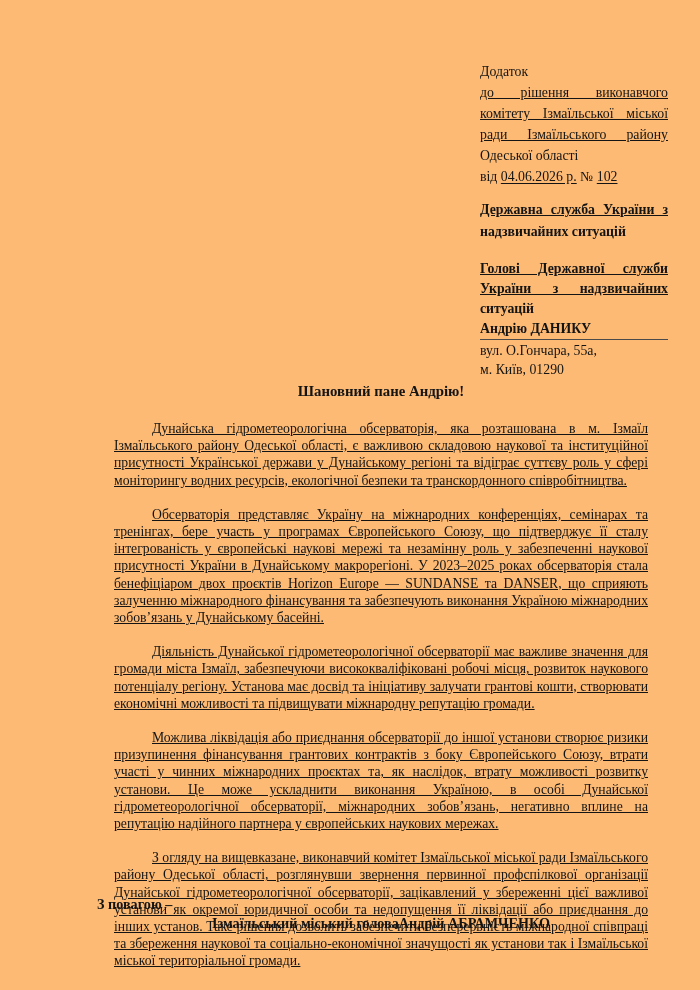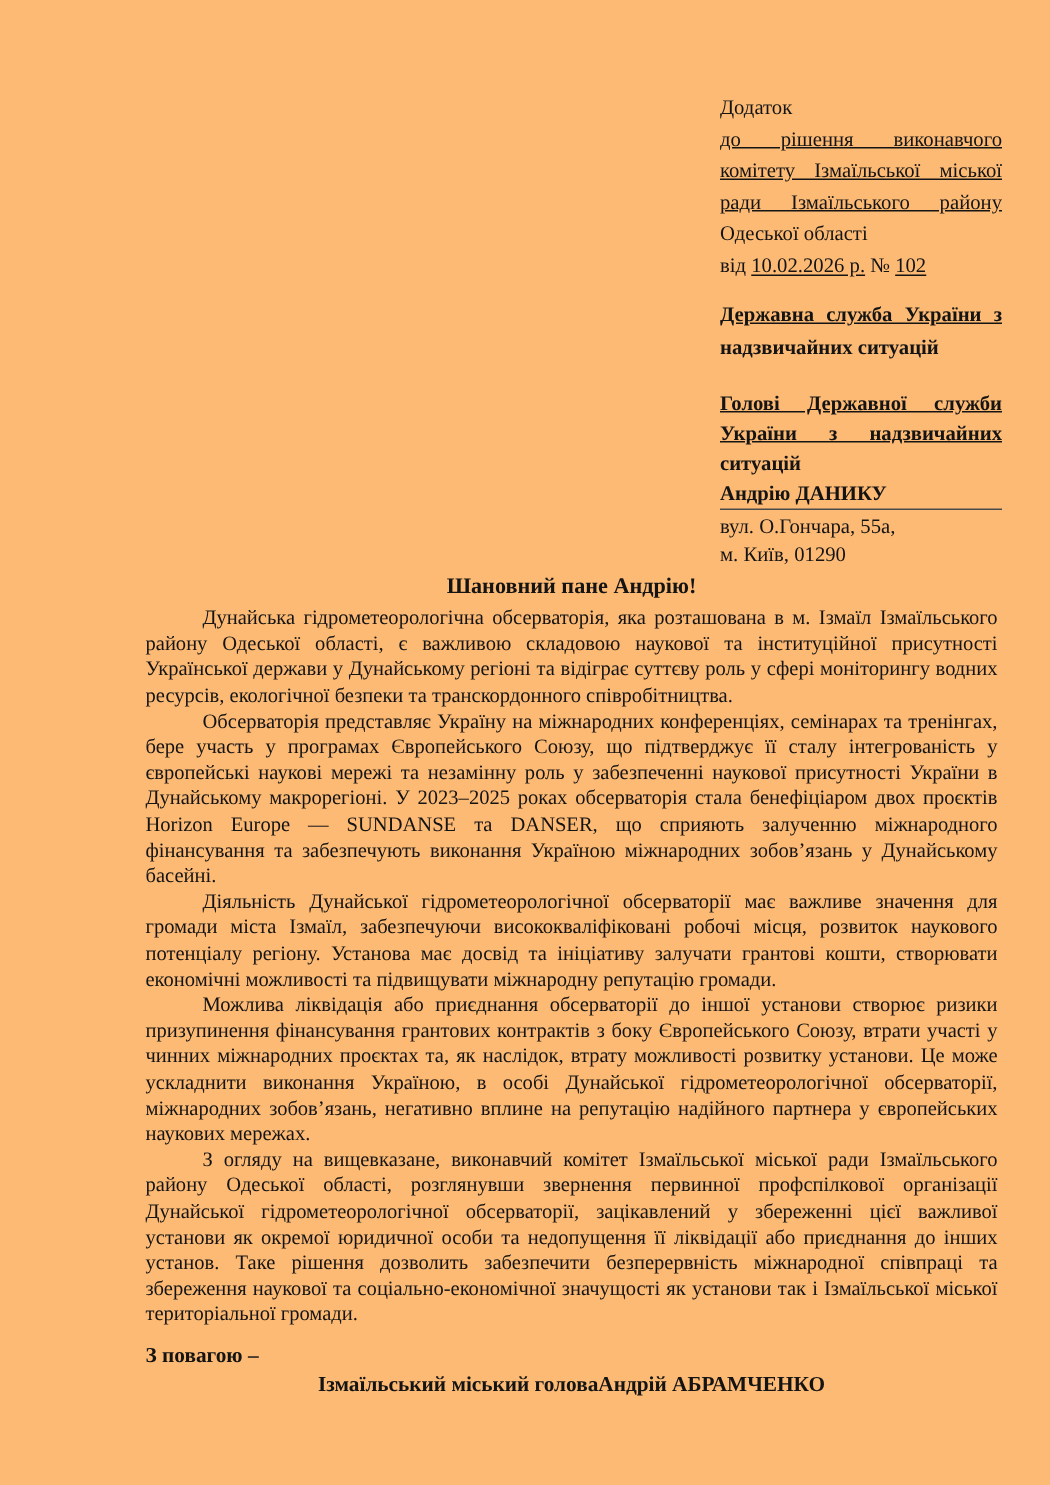--- a/index.html
+++ b/index.html
@@ -37,40 +37,40 @@
 
   .salutation {
     position:absolute; left:97px; top:383px; width:568px;
     text-align:center; font-weight:bold; font-size:14.8px;
   }
 
   .body-text {
     position:absolute; left:97px; top:403px; width:568px;
     font-size:13.7px; line-height:17.2px; text-align:justify;
   }
-  .body-text p { margin:0; text-indent:38px; }
+  .body-text p { margin:17px; text-indent:38px;text-decoration:underline; }
 
   .sig {
     position:absolute; left:97px; top:895px; width:568px;
     font-weight:bold; font-size:14.2px; line-height:19px;
   }
   .sig-row { display:flex; justify-content:center; }
 </style>
 </head>
 <body>
 
 <div class="page">
 
   <div class="ref-block">
     <div>Додаток</div>
     <div class="jline">до рішення виконавчого</div>
     <div class="jline">комітету Ізмаїльської міської</div>
     <div class="jline">ради Ізмаїльського району</div>
     <div>Одеської області</div>
-    <div><span>від </span><span class="u">10.02.2026 р.</span><span> № </span><span class="u">102</span></div>
+    <div><span>від </span><span class="u">04.06.2026 р.</span><span> № </span><span class="u">102</span></div>
   </div>
 
   <div class="agency">
     <div class="jline">Державна служба України з</div>
     <div>надзвичайних ситуацій</div>
   </div>
 
   <div class="addressee">
     <div class="jline">Голові Державної служби</div>
     <div class="jline">України з надзвичайних</div>

